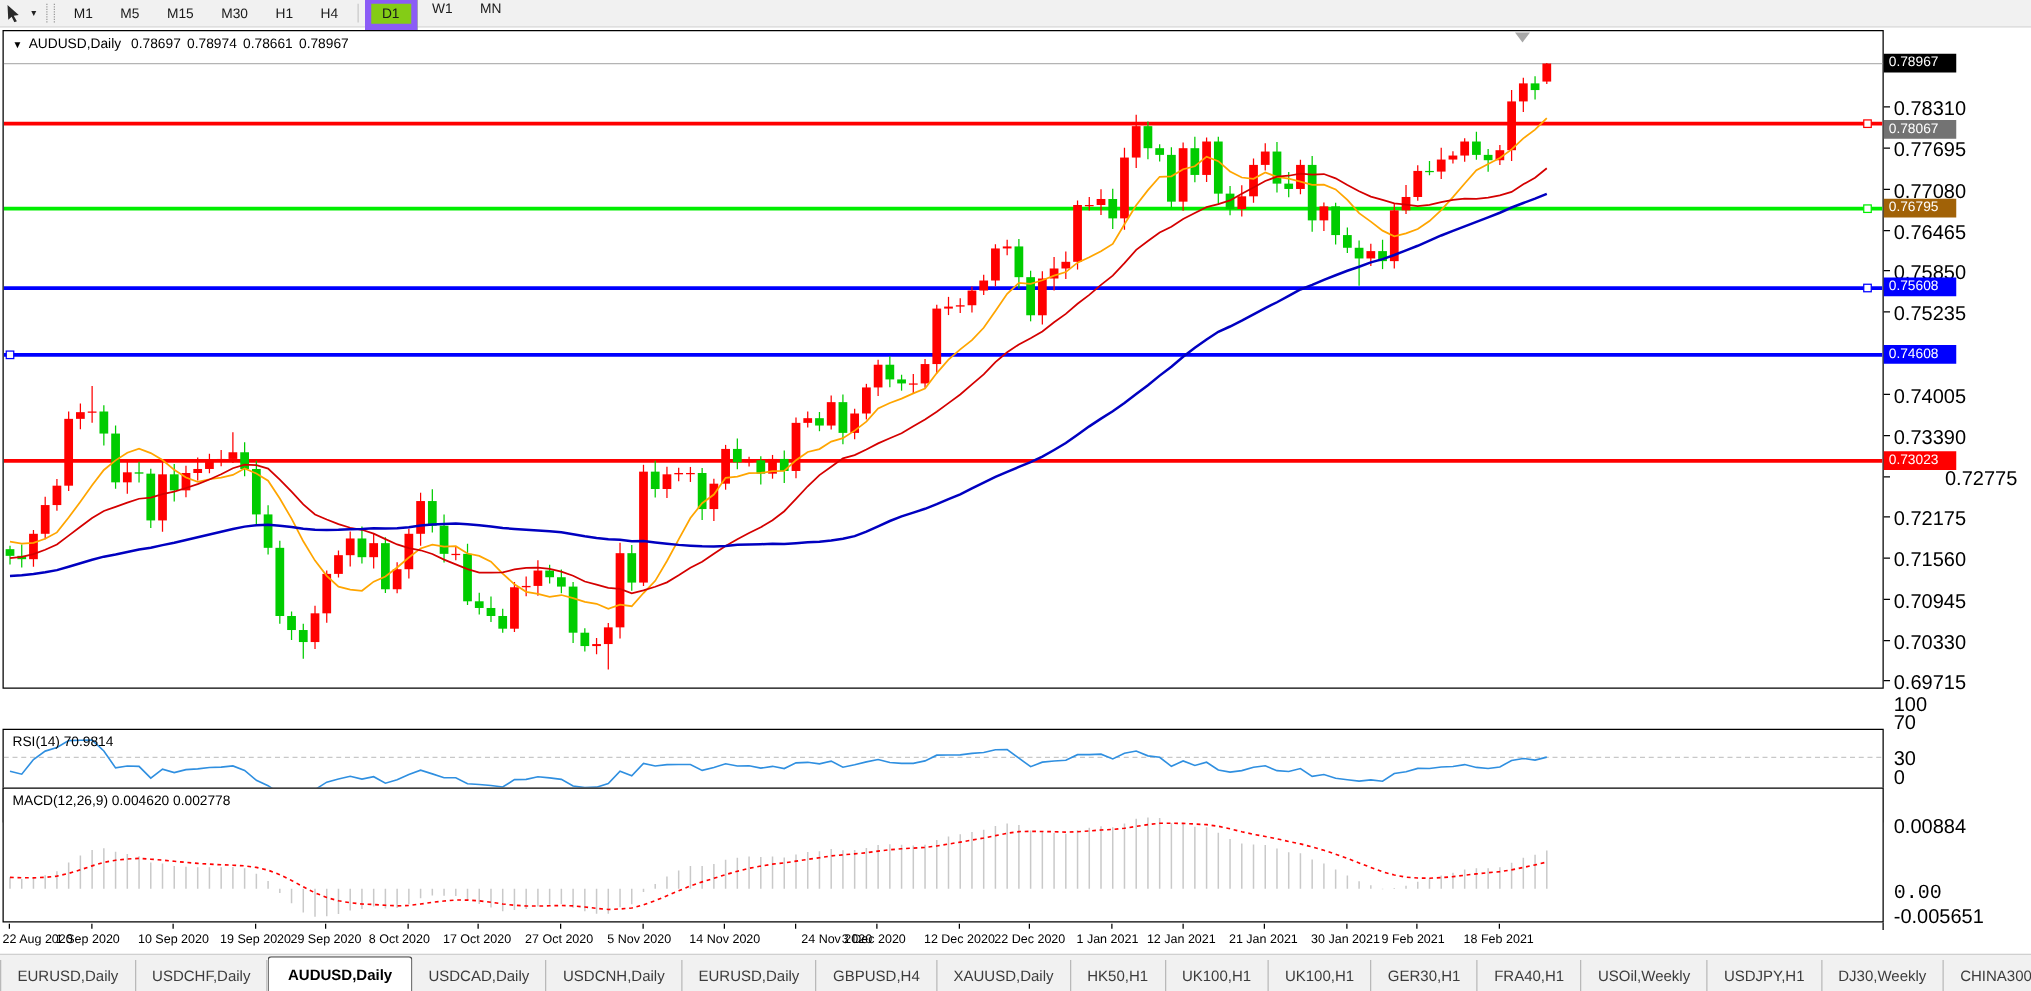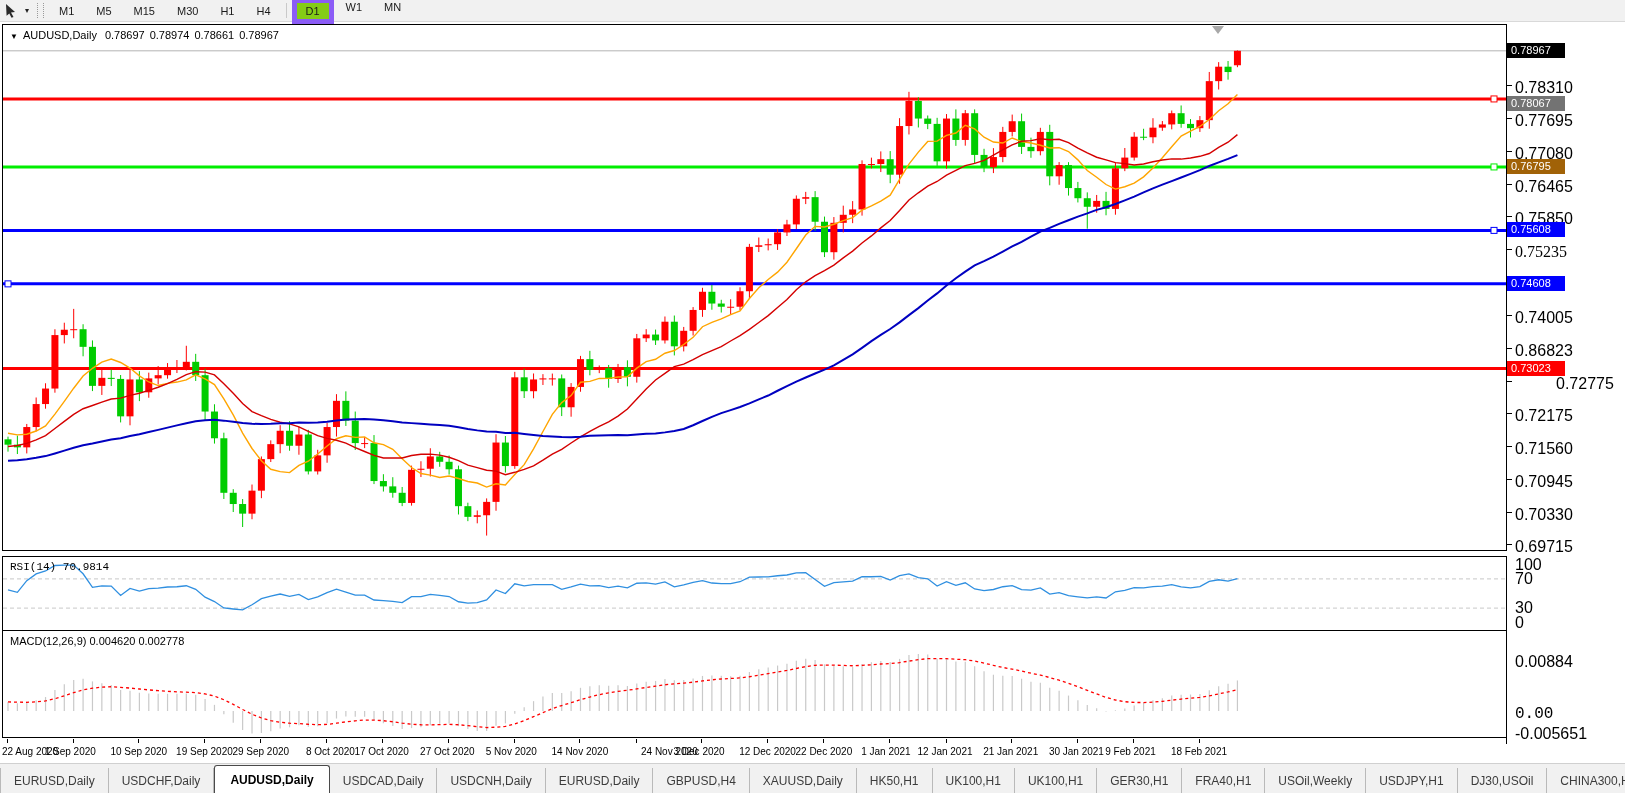--- a/index.html
+++ b/index.html
@@ -8,21 +8,21 @@
   .toolbar{position:absolute;top:0;left:0;width:1625px;height:21px;background:#f1f1f1;border-bottom:1px solid #d9d9d9;display:flex;align-items:center;font-size:11px;color:#1a1a1a;}
   .tool-icon{width:20px;height:17px;display:flex;align-items:center;justify-content:center;margin-left:1px;}
   .dd{font-size:8px;color:#222;padding:0 4px;}
   .grip{width:5px;height:15px;margin:0 4px;border-left:1px dotted #9a9a9a;border-right:1px dotted #9a9a9a;}
   .vsep{width:1px;height:15px;background:#c9c9c9;margin:0 4px;}
   .tfbtn{padding:2px 9px;margin:0 1px;border:1px solid transparent;cursor:default;color:#1a1a1a;}
   .tfbtn.active{background:#84cc16;border:5px solid #8b5cf6;}
   
   .pane{position:absolute;left:2px;width:1505px;background:#fff;border:1px solid #000;box-sizing:border-box;}
   #main-pane{top:24px;height:527px;}
-  #rsi-pane{top:556px;height:75px;font-family:Liberation Mono, monospace;}
+  #rsi-pane{top:583px;height:75px;}
   #macd-pane{top:630px;height:108px;}
   .pane svg{display:block;}
   .pane-label{position:absolute;left:7px;top:4px;font-size:11px;color:#000;white-space:nowrap;}
   .ohlc span{margin-right:5px;}
   .tri{font-size:8px;margin-right:4px;color:#000;}
   
   .tick-dash{position:absolute;left:1507px;width:5px;height:1px;background:#000;}
   .tick-label{position:absolute;left:1515px;font-size:16px;color:#000;white-space:nowrap;}
   .badge{position:absolute;left:1507px;font-size:11px;line-height:13px;padding:1px 4px;min-width:50px;color:#fff;white-space:nowrap;}
   .axis-vline{position:absolute;left:1506px;top:738px;width:1px;height:6px;background:#000;}
@@ -510,25 +510,25 @@
     <div class="tick-label" style="top: 78.947px;">0.78310</div>
     <div class="tick-dash" style="top: 117.826px;"></div>
     <div class="tick-label" style="top: 111.826px;">0.77695</div>
     <div class="tick-dash" style="top: 150.706px;"></div>
     <div class="tick-label" style="top: 144.706px;">0.77080</div>
     <div class="tick-dash" style="top: 183.585px;"></div>
     <div class="tick-label" style="top: 177.585px;">0.76465</div>
     <div class="tick-dash" style="top: 216.464px;"></div>
     <div class="tick-label" style="top: 210.464px;">0.75850</div>
     <div class="tick-dash" style="top: 249.344px;"></div>
-    <div class="tick-label" style="top: 243.344px; font-family: Liberation Serif, serif;">0.75235</div>
+    <div class="tick-label" style="top: 243.344px;">0.75235</div>
     <div class="tick-dash" style="top: 315.102px;"></div>
     <div class="tick-label" style="top: 309.102px;">0.74005</div>
     <div class="tick-dash" style="top: 347.982px;"></div>
-    <div class="tick-label" style="top: 341.982px;">0.86823</div>
+    <div class="tick-label" style="top: 341.982px;">0.73390</div>
     <div class="tick-dash" style="top: 380.861px;"></div>
     <div class="tick-label" style="top: 374.861px; margin-left: 41px;">0.72775</div>
     <div class="tick-dash" style="top: 412.938px;"></div>
     <div class="tick-label" style="top: 406.938px;">0.72175</div>
     <div class="tick-dash" style="top: 445.818px;"></div>
     <div class="tick-label" style="top: 439.818px;">0.71560</div>
     <div class="tick-dash" style="top: 478.697px;"></div>
     <div class="tick-label" style="top: 472.697px;">0.70945</div>
     <div class="tick-dash" style="top: 511.576px;"></div>
     <div class="tick-label" style="top: 505.576px;">0.70330</div>
@@ -553,21 +553,21 @@
     <div class="date-label" style="left: 2px;">22 Aug 2020</div>
     <div class="date-tick" style="left: 72.695px;"></div>
     <div class="date-label" style="left: 44.695px;">1 Sep 2020</div>
     <div class="date-tick" style="left: 138.39px;"></div>
     <div class="date-label" style="left: 110.39px;">10 Sep 2020</div>
     <div class="date-tick" style="left: 204.085px;"></div>
     <div class="date-label" style="left: 176.085px;">19 Sep 2020</div>
     <div class="date-tick" style="left: 260.395px;"></div>
     <div class="date-label" style="left: 232.395px;">29 Sep 2020</div>
     <div class="date-tick" style="left: 326.09px;"></div>
-    <div class="date-label" style="left: 306px;">8 Oct 2020</div>
+    <div class="date-label" style="left: 295px;">8 Oct 2020</div>
     <div class="date-tick" style="left: 382.4px;"></div>
     <div class="date-label" style="left: 354.4px;">17 Oct 2020</div>
     <div class="date-tick" style="left: 448.095px;"></div>
     <div class="date-label" style="left: 420.095px;">27 Oct 2020</div>
     <div class="date-tick" style="left: 513.79px;"></div>
     <div class="date-label" style="left: 485.79px;">5 Nov 2020</div>
     <div class="date-tick" style="left: 579.485px;"></div>
     <div class="date-label" style="left: 551.485px;">14 Nov 2020</div>
     <div class="date-tick" style="left: 635.795px;"></div>
     <div class="date-label" style="left: 641px;">24 Nov 2020</div>
@@ -600,15 +600,15 @@
     <div class="tab">EURUSD,Daily</div>
     <div class="tab">GBPUSD,H4</div>
     <div class="tab">XAUUSD,Daily</div>
     <div class="tab">HK50,H1</div>
     <div class="tab">UK100,H1</div>
     <div class="tab">UK100,H1</div>
     <div class="tab">GER30,H1</div>
     <div class="tab">FRA40,H1</div>
     <div class="tab">USOil,Weekly</div>
     <div class="tab">USDJPY,H1</div>
-    <div class="tab">DJ30,USOil</div>
+    <div class="tab">DJ30,Weekly</div>
     <div class="tab">CHINA300,H1</div>
   </div>
 
 </body></html>

